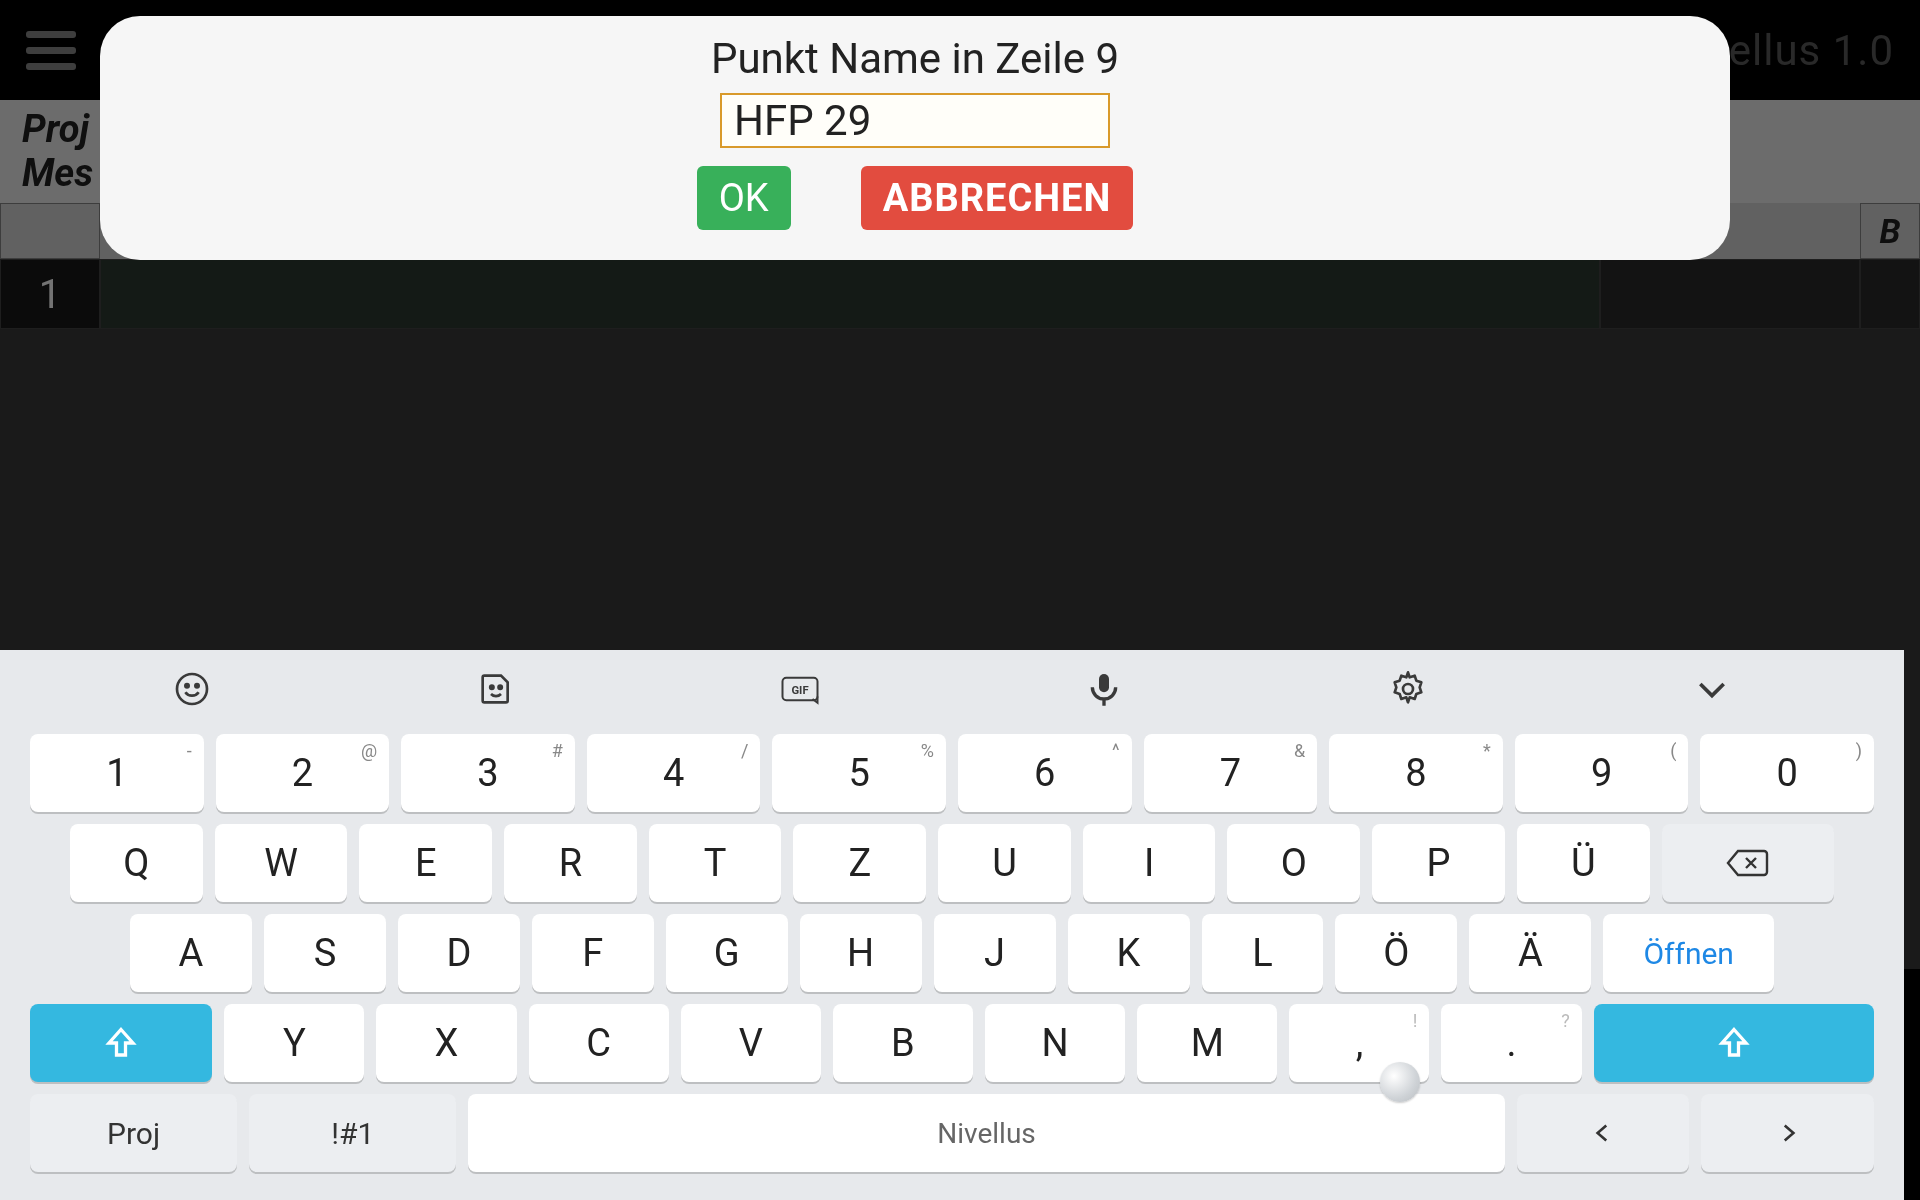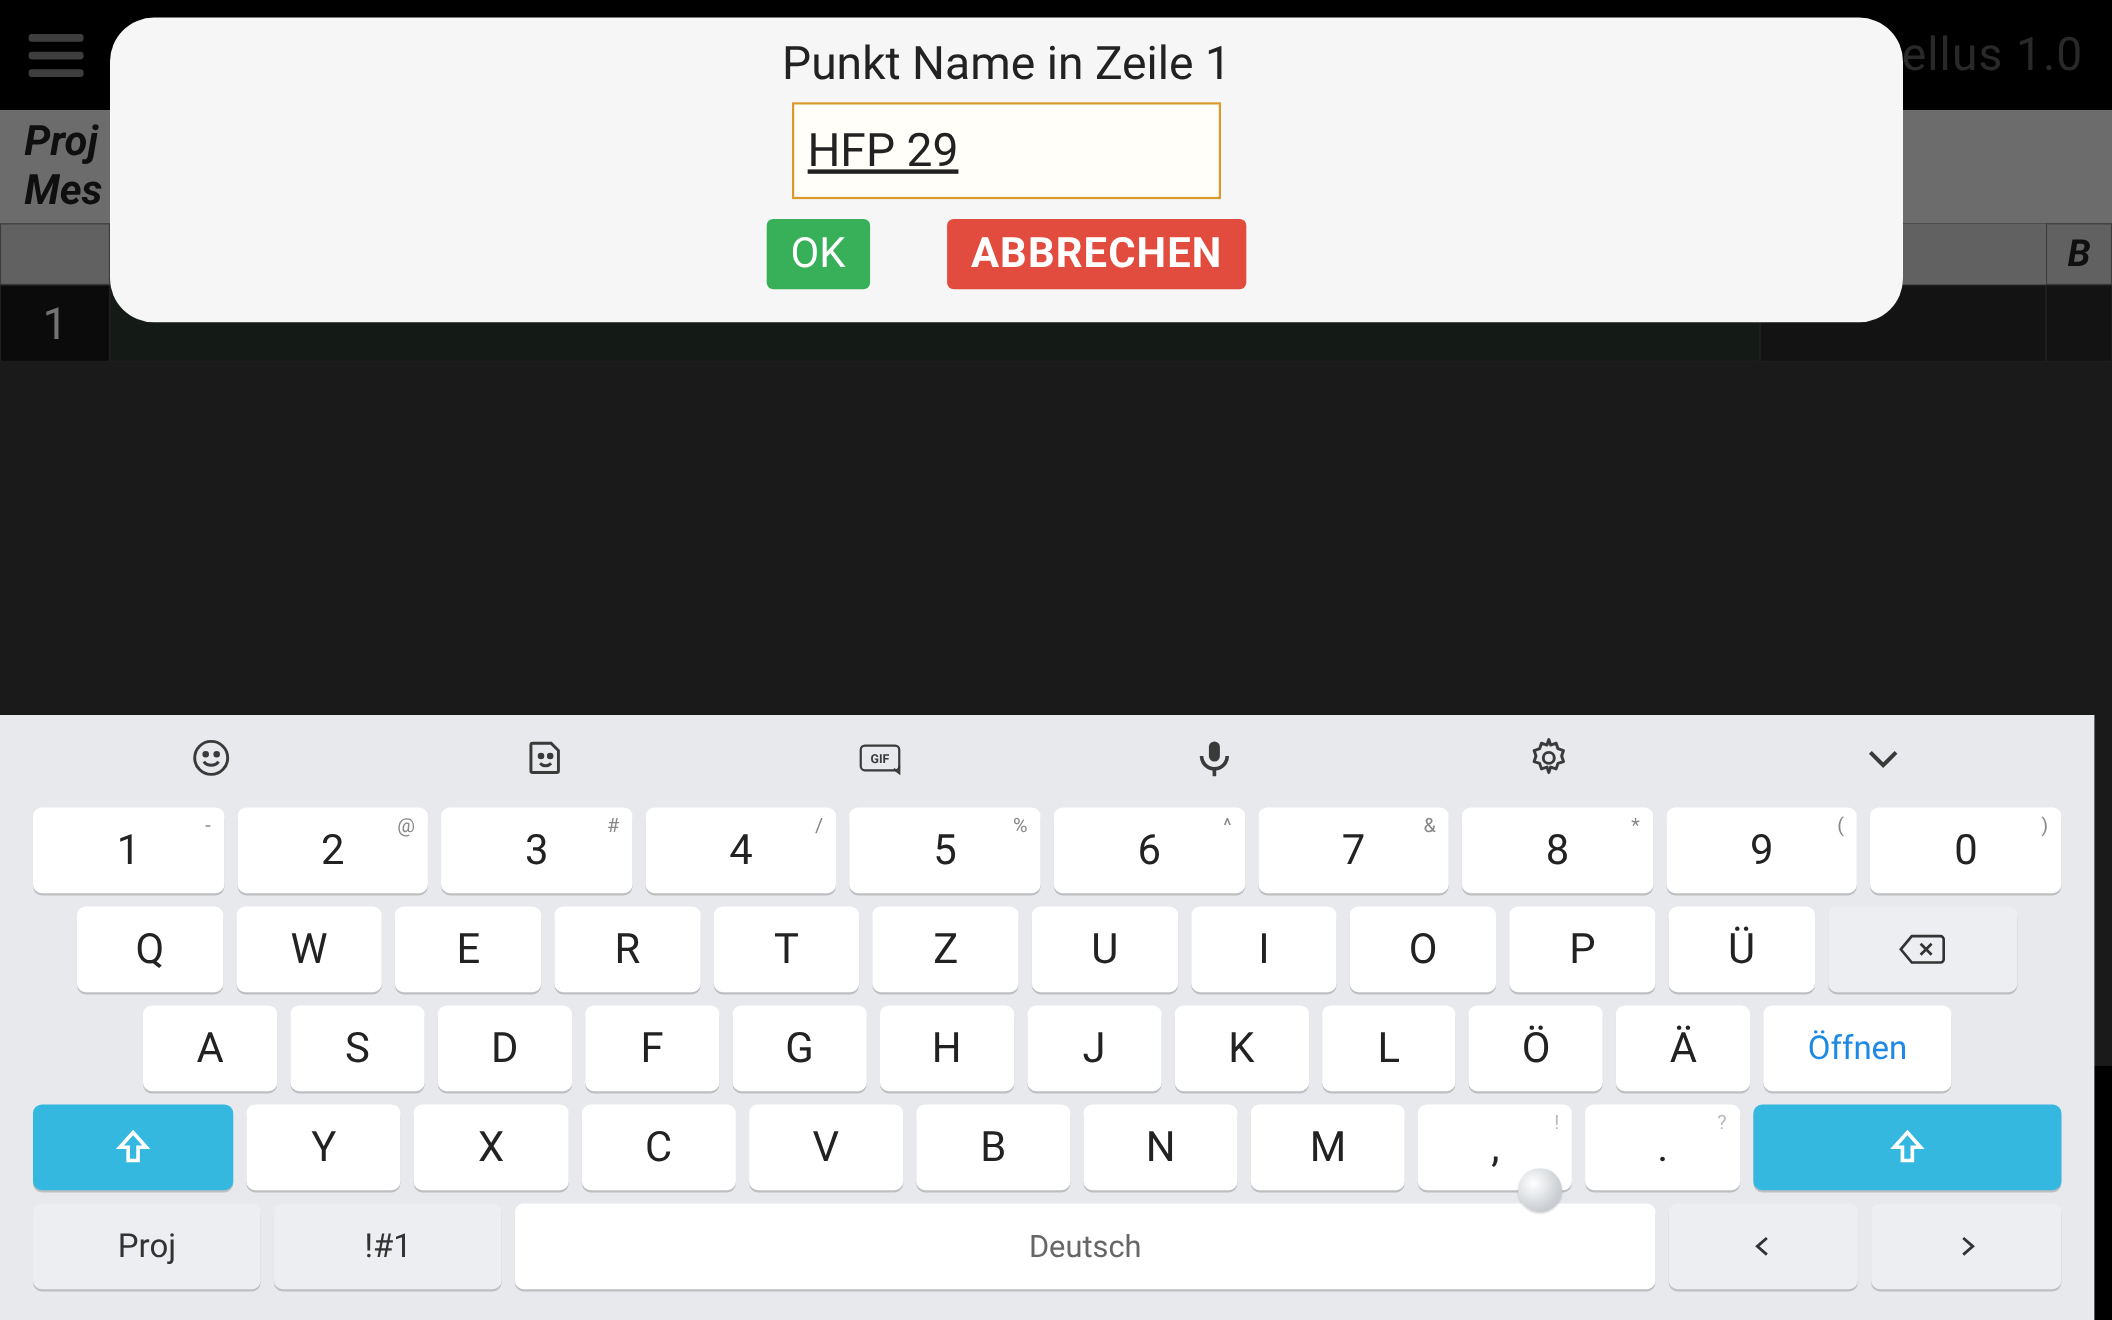--- a/index.html
+++ b/index.html
@@ -28,23 +28,23 @@
 .dim { position: absolute; inset: 0; background: rgba(0,0,0,0.55); }
 
 
 .dialog {
   position: absolute; left: 100px; right: 190px; top: 16px;
   background: #f6f6f6; border-radius: 40px; padding: 18px 0 30px;
   text-align: center;
 }
 .dialog-title { font-size: 42px; color: #222; margin-bottom: 10px; }
 .dialog-input {
-  width: 390px; height: 88px; font-size: 42px; color: #222;
+  width: 390px; height: 55px; font-size: 42px; color: #222;
   border: 2px solid #d99a2b; background: #fffef9; padding: 4px 12px;
-  display: inline-block; text-align: left; text-decoration: underline;
+  display: inline-block; text-align: left;
 }
 .dialog-buttons { margin-top: 18px; display: flex; justify-content: center; gap: 70px; }
 .btn { font-size: 38px; color: #fff; border: none; border-radius: 6px; padding: 10px 22px; cursor: pointer; }
 .btn-ok { background: #38b05a; }
 .btn-cancel { background: #e24c3f; letter-spacing: 1px; font-weight: bold; }
 
 
 .keyboard { position: absolute; left: 0; right: 16px; bottom: 0; background: #e7e9ec; }
 .kb-toolbar { height: 78px; display: flex; align-items: center; justify-content: space-around; padding: 0 40px; }
 .kb-toolbar .tb-icon { color: #3a3a3a; display:flex; align-items:center; justify-content:center; }
@@ -105,21 +105,21 @@
   <div class="td rownum">1</div>
   <div class="td rest"></div>
   <div class="td dark"></div>
   <div class="td end"></div>
 </div>
 <div class="bg-dark"></div>
 
 <div class="dim"></div>
 
 <div class="dialog">
-  <div class="dialog-title">Punkt Name in Zeile 1</div>
+  <div class="dialog-title">Punkt Name in Zeile 9</div>
   <input class="dialog-input" value="HFP 29" style="">
   <div class="dialog-buttons">
     <button class="btn btn-ok">OK</button>
     <button class="btn btn-cancel">ABBRECHEN</button>
   </div>
 </div>
 
 <div class="keyboard">
   <div class="kb-toolbar">
     <div class="tb-icon">
@@ -227,21 +227,21 @@
         <div class="key letter punct">.<span class="sup">?</span></div>
         <div class="key shift" style="flex: 2 1 0%;">
           <svg width="36" height="36" viewBox="0 0 24 24" fill="none" stroke="#fff" stroke-width="2.2">
             <path d="M12 3l8 9h-5v8h-6v-8H4l8-9z"></path>
           </svg>
         </div>
       </div>
     <div class="kb-row" id="kb-row5">
         <div class="key func">Proj</div>
         <div class="key func">!#1</div>
-        <div class="key space">Deutsch</div>
+        <div class="key space">Nivellus</div>
         <div class="key arrow">
           <svg width="26" height="26" viewBox="0 0 24 24" fill="none" stroke="#333" stroke-width="2.4">
             <path d="M15 5l-8 7 8 7"></path>
           </svg>
         </div>
         <div class="key arrow">
           <svg width="26" height="26" viewBox="0 0 24 24" fill="none" stroke="#333" stroke-width="2.4">
             <path d="M9 5l8 7-8 7"></path>
           </svg>
         </div>

